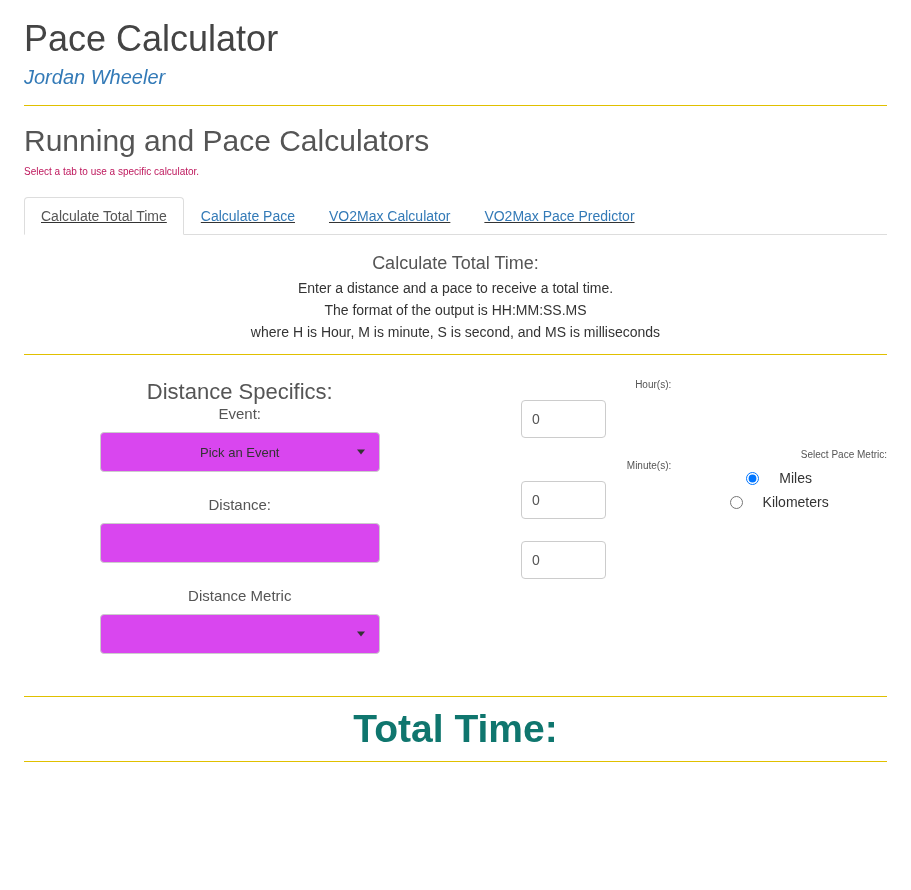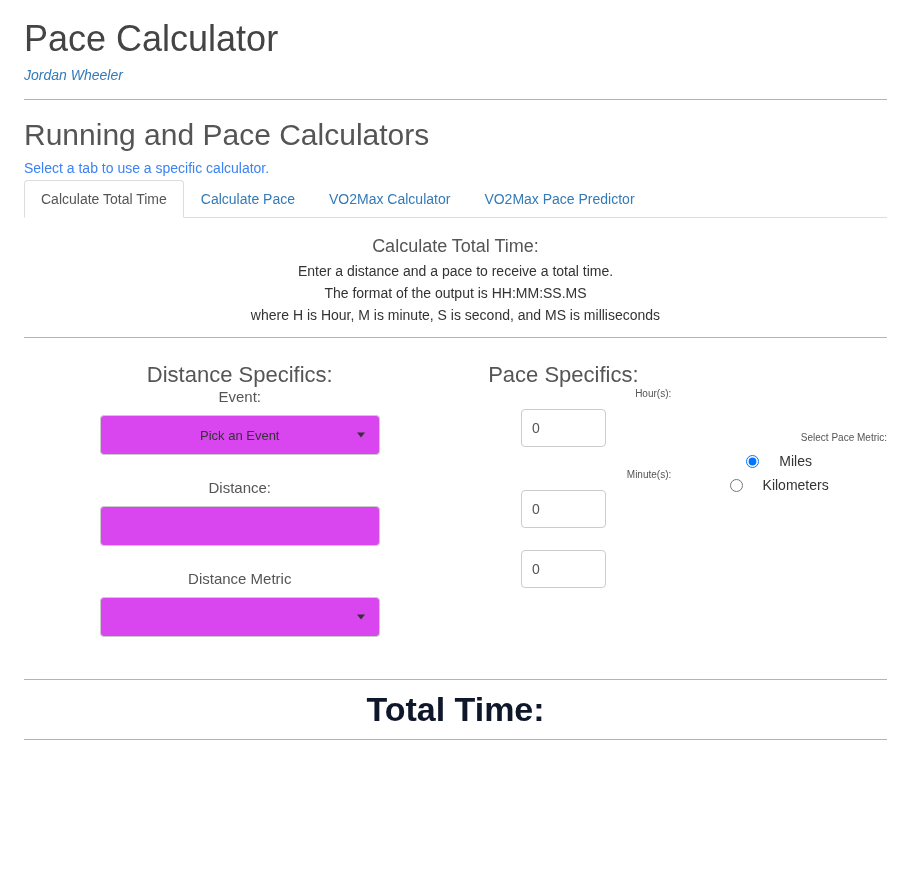--- a/index.html
+++ b/index.html
@@ -12,44 +12,45 @@
   }
   h1 {
     font-size: 36px;
     font-weight: 300;
     color: #444;
     margin-bottom: 6px;
   }
   .author {
     color: #337ab7;
     font-style: italic;
-    font-size: 14px;
+    font-size: 20px;
     display: inline-block;
     margin-bottom: 10px;
     cursor: pointer;
   }
   .page-header {
     border-bottom: 1px solid #e0c000;
     padding-bottom: 6px;
     margin-bottom: 18px;
   }
   h2 {
     font-size: 30px;
     font-weight: 300;
     color: #555;
     margin-bottom: 8px;
   }
   .intro {
-    font-size: 14px;
-    color: #3b82f6;
-    margin-bottom: 4px;
+    font-size: 10px;
+    color: #be185d;
+    margin-bottom: 20px;
   }
   .tabs {
     display: flex;
     border-bottom: 1px solid #ddd;
+    text-decoration: underline;
   }
   .tab {
     padding: 10px 16px;
     font-size: 14px;
     color: #337ab7;
     cursor: pointer;
     border: 1px solid transparent;
     border-bottom: none;
     margin-bottom: -1px;
     border-radius: 4px 4px 0 0;
@@ -169,23 +170,23 @@
     display: flex;
     align-items: center;
     justify-content: center;
     gap: 20px;
     margin-bottom: 8px;
     font-size: 14px;
     color: #333;
   }
   .radio-row input { margin: 0; }
   .total-h {
-    font-size: 34px;
+    font-size: 39px;
     font-weight: 700;
-    color: #0f172a;
+    color: #0f766e;
     text-align: center;
     padding: 10px 0;
   }
   .total-wrap {
     border-top: 1px solid #e0c000;
     border-bottom: 1px solid #e0c000;
     margin-top: 18px;
   }
 </style>
 </head>
@@ -230,21 +231,20 @@
 
     <label class="flabel">Distance Metric</label>
     <div class="dropdown-btn">
       <span></span>
       <span class="caret"></span>
     </div>
   </div>
 
   <div class="col-right">
     <div class="col-right-inner">
-      <div class="section-h">Pace Specifics:</div>
 
       <div class="flabel-sm">Hour(s):</div>
       <input class="num-input" type="text" value="0" style="">
 
       <div class="flabel-sm">Minute(s):</div>
       <input class="num-input" type="text" value="0" style="">
 
       <input class="num-input" type="text" value="0" style="">
     </div>
 

